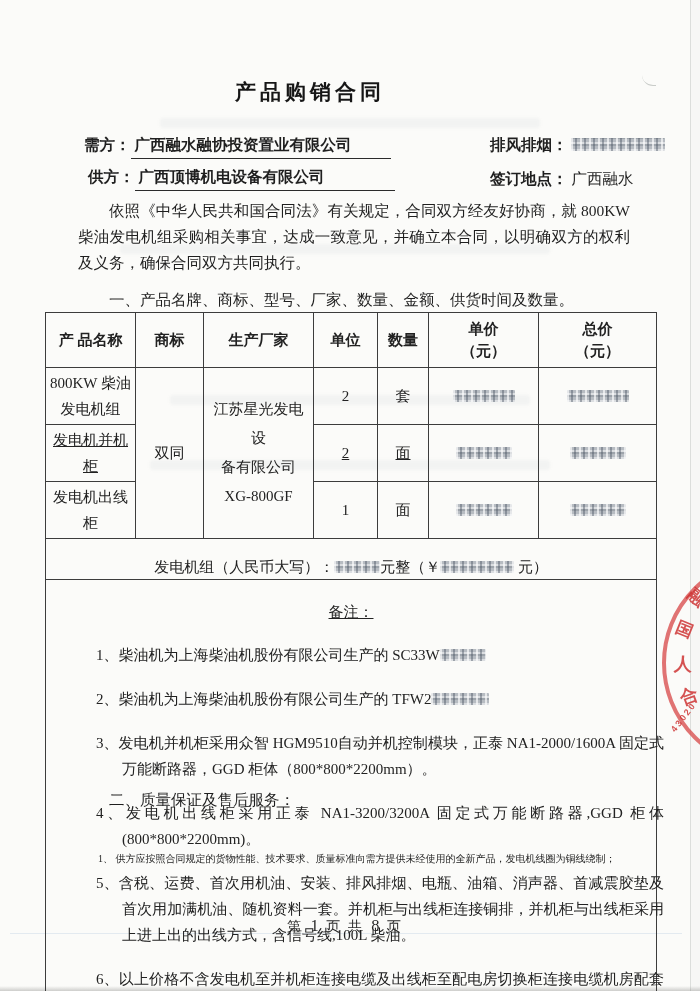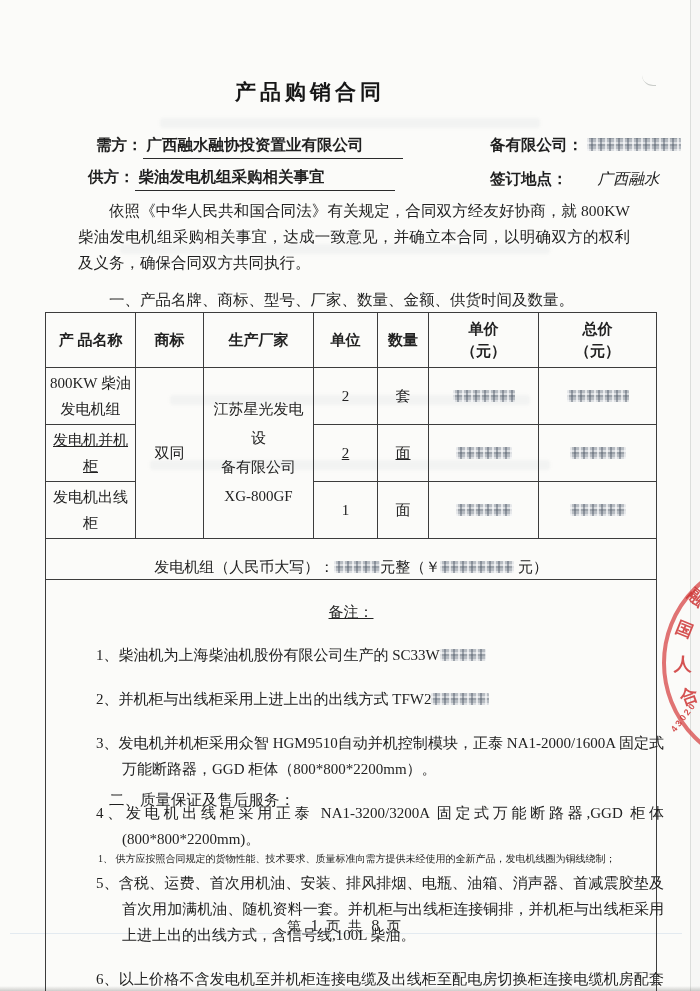--- a/index.html
+++ b/index.html
@@ -111,33 +111,33 @@
 <div class="abs corner-mark"></div>
 <div class="abs scan-hline"></div>
 <div class="abs bottom-shade"></div>
 <div class="abs ghost" style="left:160px;top:118px;width:380px;"></div>
 <div class="abs ghost" style="left:120px;top:244px;width:430px;"></div>
 <div class="abs ghost" style="left:170px;top:395px;width:360px;"></div>
 <div class="abs ghost" style="left:150px;top:460px;width:400px;"></div>
 
 <div class="abs doc-title">产品购销合同</div>
 
-<div class="abs party-row" style="left:96px;top:135px;">
+<div class="abs party-row" style="left:84px;top:135px;">
   <span class="party-label">需方：</span><span class="party-name">广西融水融协投资置业有限公司</span>
 </div>
 <div class="abs party-row" style="left:490px;top:135px;">
-  <span class="meta-label">备有限公司：</span>
+  <span class="meta-label">排风排烟：</span>
   <span class="rd" style="width:94px;height:13px;"></span>
 </div>
 <div class="abs party-row" style="left:88px;top:167px;">
-  <span class="party-label">供方：</span><span class="party-name">柴油发电机组采购相关事宜</span>
+  <span class="party-label">供方：</span><span class="party-name">广西顶博机电设备有限公司</span>
 </div>
 <div class="abs party-row" style="left:490px;top:169px;">
   <span class="meta-label">签订地点：</span>
-  <span style="margin-left:26px;font-style:italic;">广西融水</span>
+  <span style="">广西融水</span>
 </div>
 
 <div class="abs intro">依照《中华人民共和国合同法》有关规定，合同双方经友好协商，就 800KW 柴油发电机组采购相关事宜，达成一致意见，并确立本合同，以明确双方的权利及义务，确保合同双方共同执行。</div>
 
 <div class="abs sec-heading" style="left:78px;top:290px;">一、产品名牌、商标、型号、厂家、数量、金额、供货时间及数量。</div>
 
 <table class="contract">
   <colgroup>
     <col style="width:90px">
       <col style="width:68px">
@@ -187,21 +187,21 @@
   </tr>
   <tr>
     <td colspan="7" class="cell-total">
       <span>发电机组（人民币大写）：</span><span class="rd" style="width:46px;"></span><span>元整（￥</span><span class="rd" style="width:74px;"></span><span> 元）</span>
     </td>
   </tr>
   <tr>
     <td colspan="7" class="cell-notes">
       <div class="notes-label">备注：</div>
       <div class="note-item"><span>1、</span><span>柴油机为上海柴油机股份有限公司生产的 SC33W</span><span class="rd" style="width:46px;"></span></div>
-      <div class="note-item"><span>2、</span><span>并机柜与出线柜采用上进上出的出线方式 TFW2</span><span class="rd" style="width:58px;"></span></div>
+      <div class="note-item"><span>2、</span><span>柴油机为上海柴油机股份有限公司生产的 TFW2</span><span class="rd" style="width:58px;"></span></div>
       <div class="note-item"><span>3、</span><span>发电机并机柜采用众智 HGM9510自动并机控制模块，正泰 NA1-2000/1600A 固定式万能断路器，GGD 柜体（800*800*2200mm）。</span></div>
       <div class="note-item"><span>4、</span><span>发电机出线柜采用正泰 NA1-3200/3200A 固定式万能断路器,GGD 柜体(800*800*2200mm)。</span></div>
       <div class="note-item"><span>5、</span><span>含税、运费、首次用机油、安装、排风排烟、电瓶、油箱、消声器、首减震胶垫及首次用加满机油、随机资料一套。并机柜与出线柜连接铜排，并机柜与出线柜采用上进上出的出线方式，含信号线,100L 柴油。</span></div>
       <div class="note-item"><span>6、</span><span>以上价格不含发电机至并机柜连接电缆及出线柜至配电房切换柜连接电缆机房配套消防设施、机房内土木工程。</span></div>
     </td>
   </tr>
 </tbody>
   </table>
 
 <div class="abs sec-heading" style="left:78px;top:790px;">二、质量保证及售后服务：</div>

